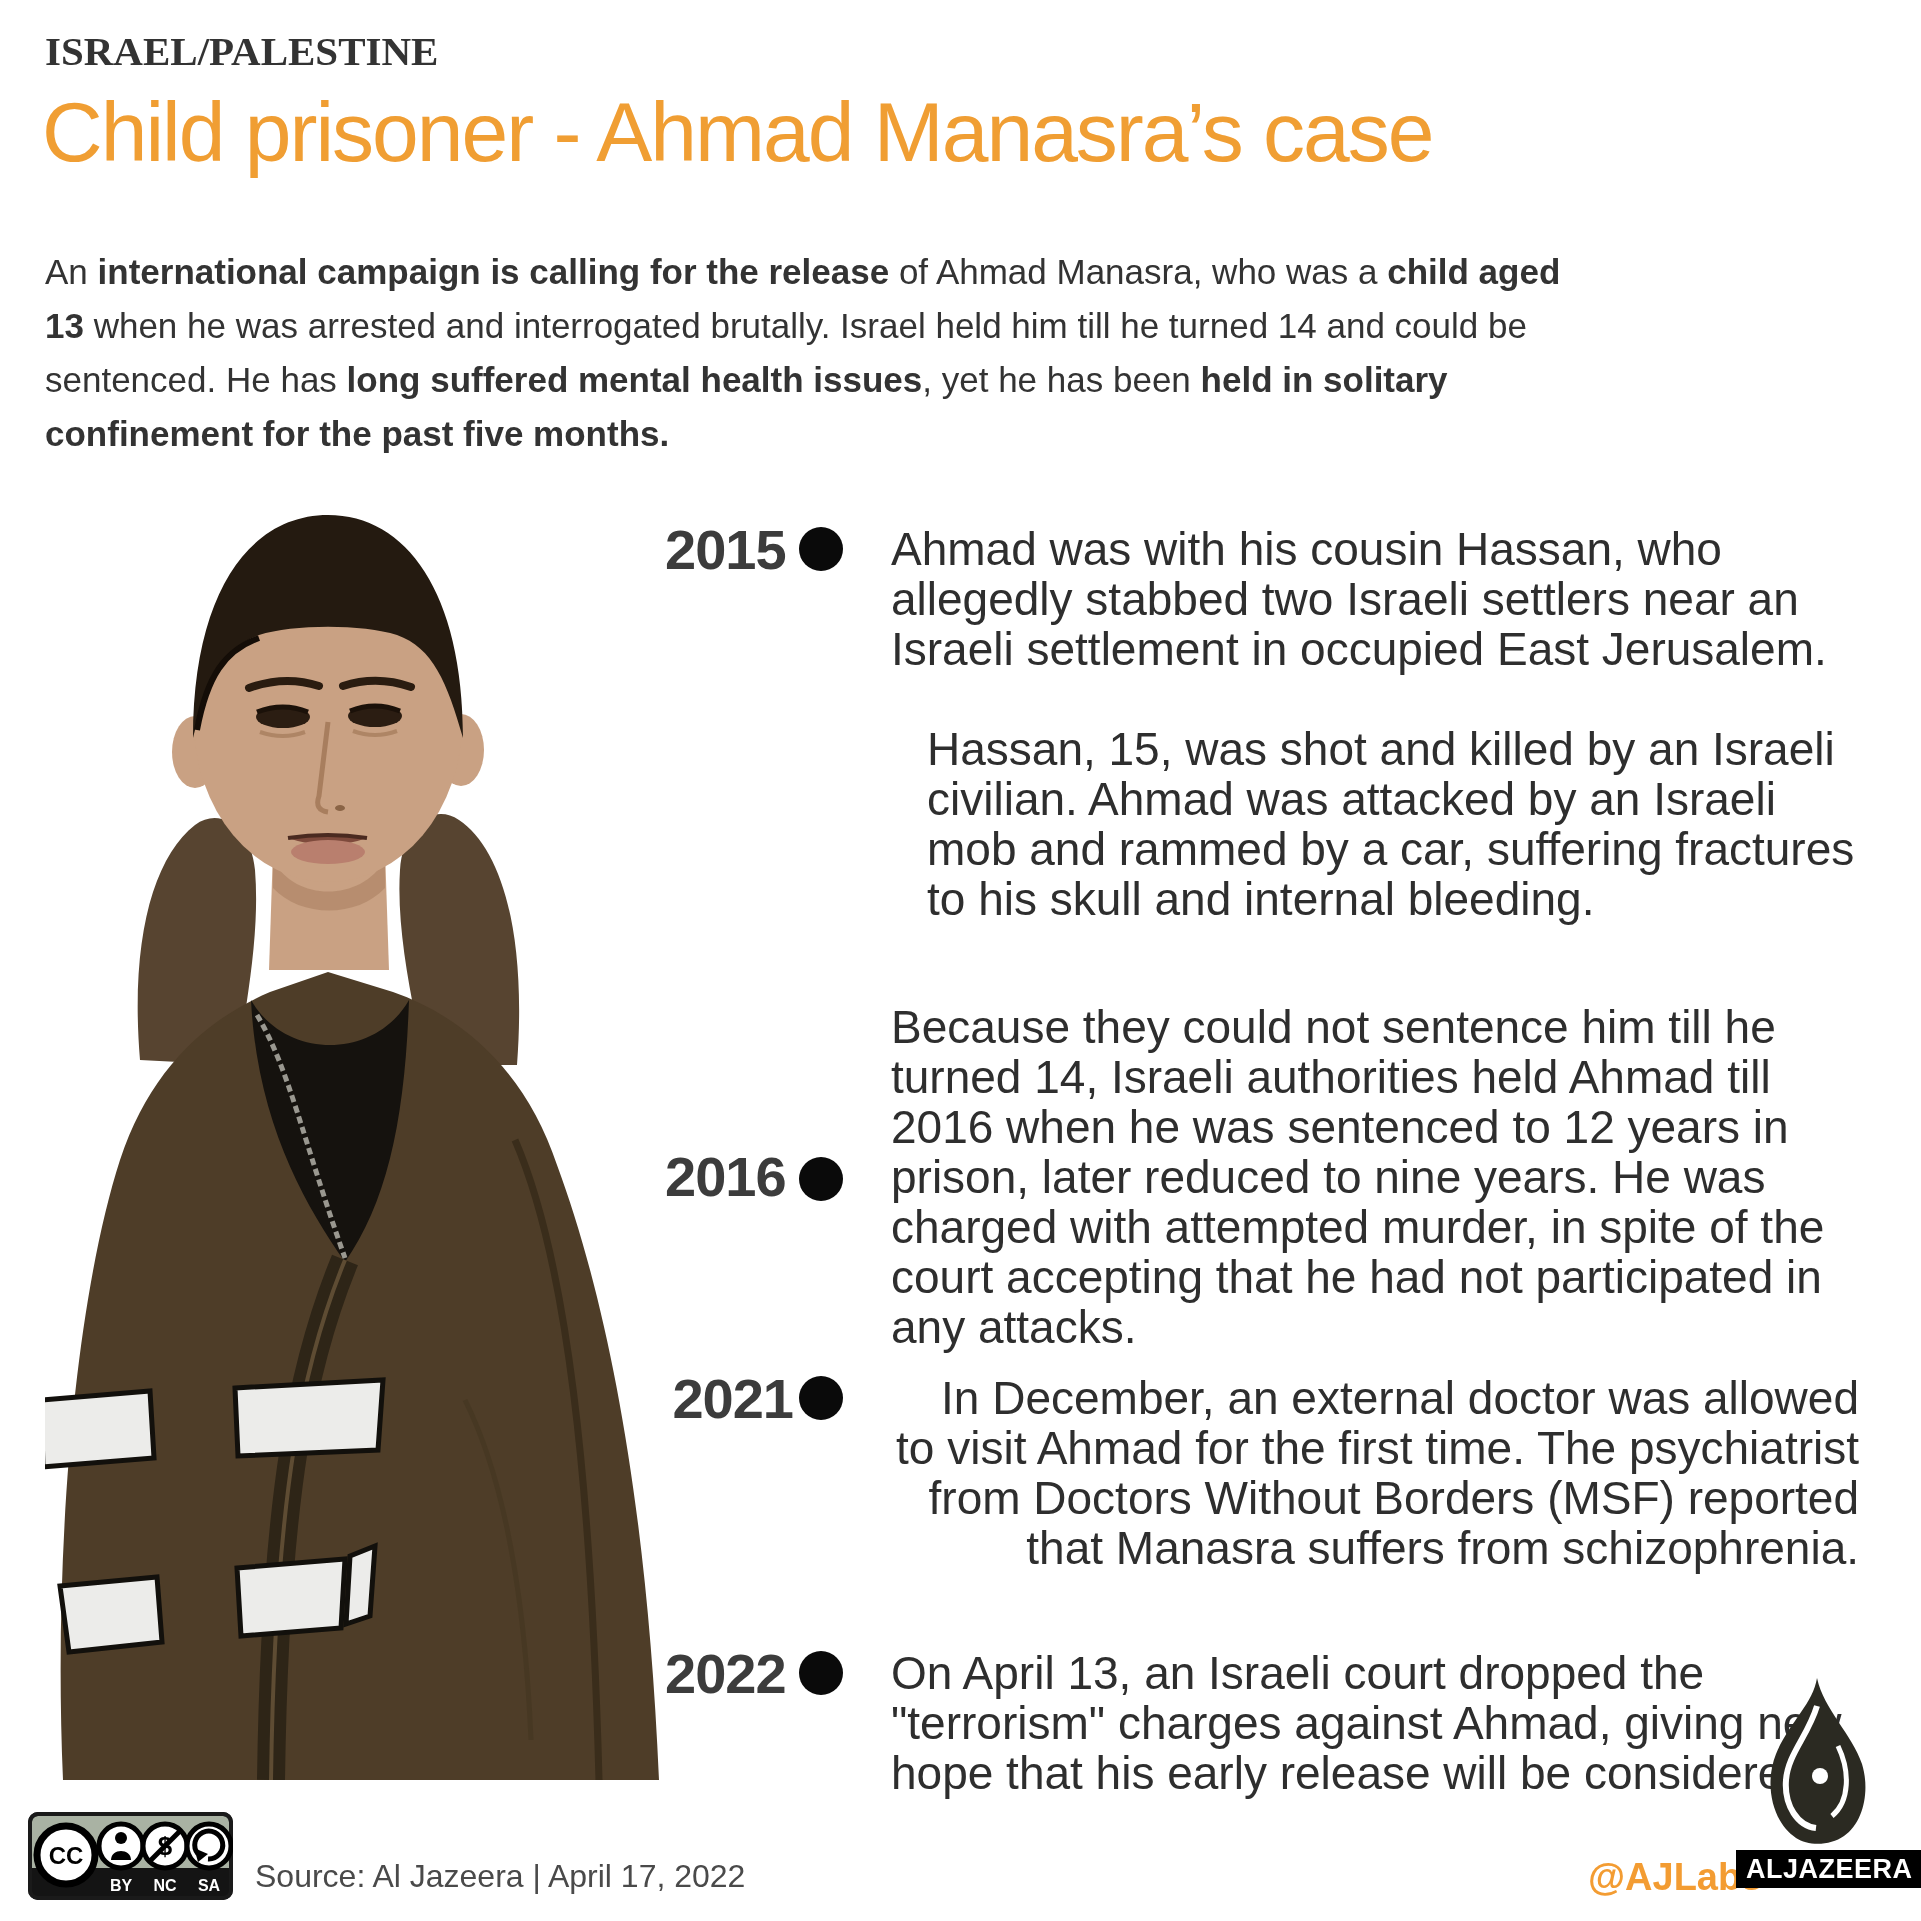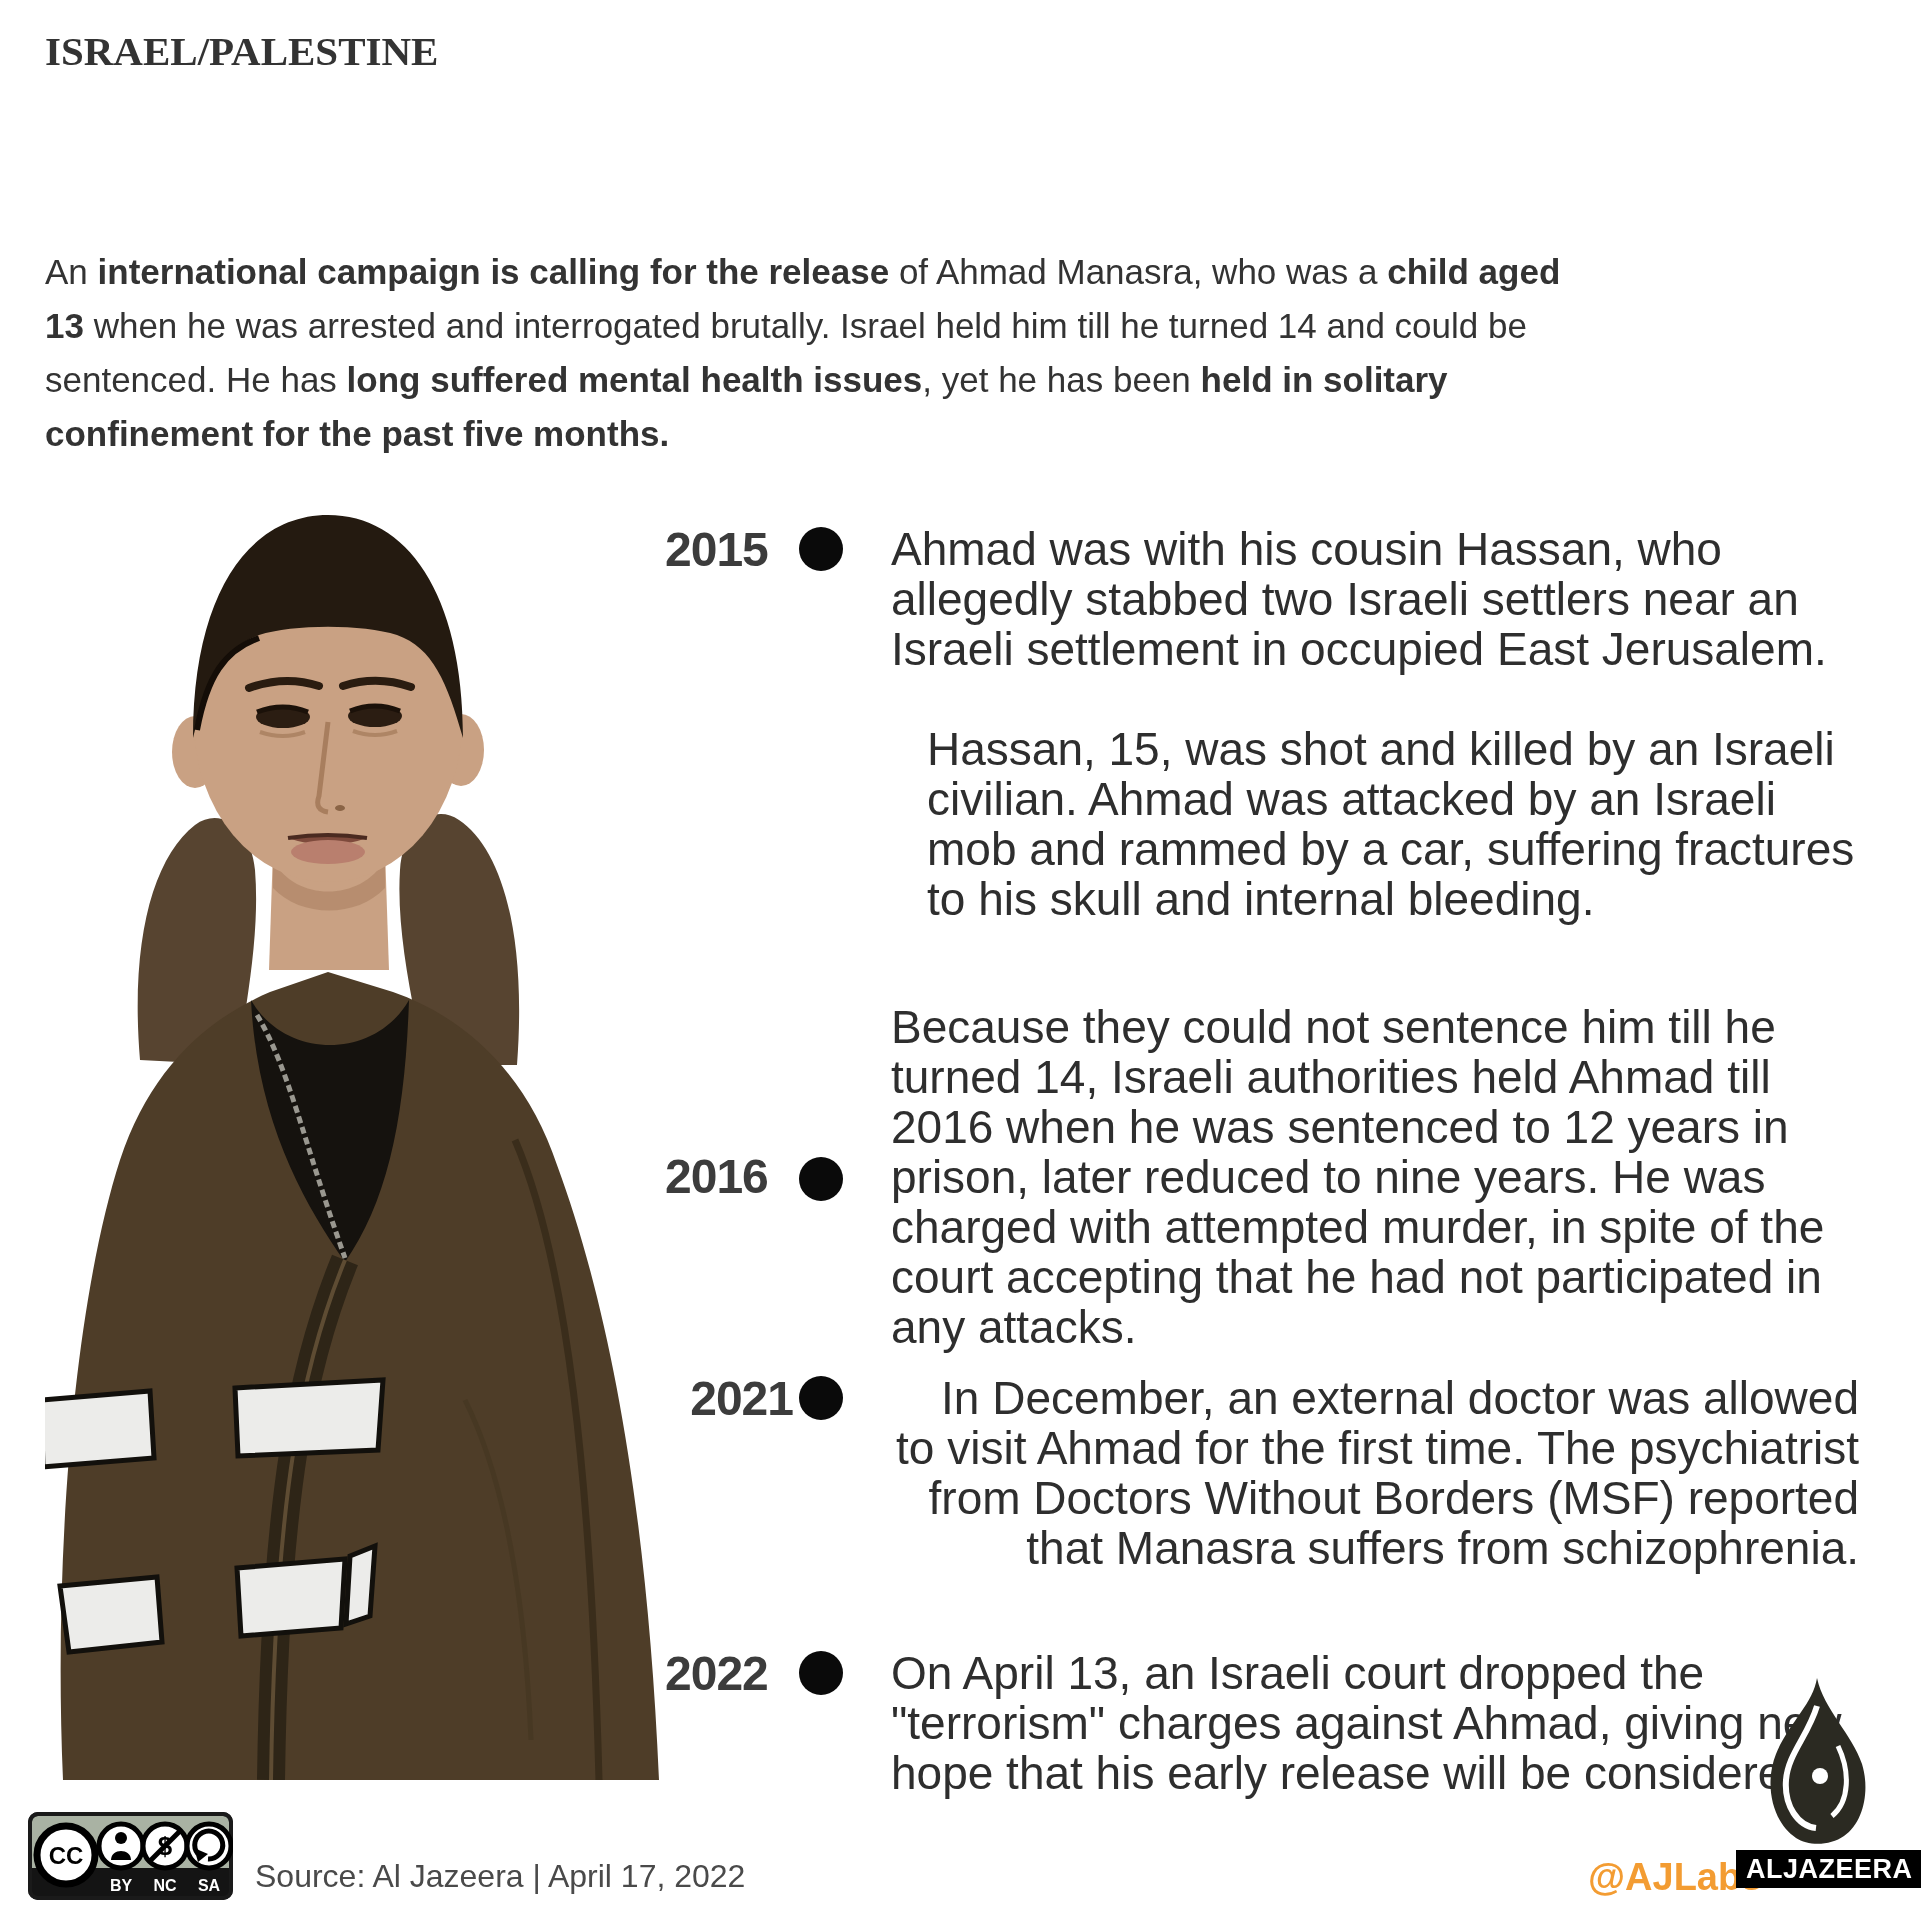--- a/index.html
+++ b/index.html
@@ -20,21 +20,21 @@
     font-size:35px;line-height:54px;color:#333333;
   }
   .intro b{font-weight:bold;}
   .portrait{position:absolute;left:45px;top:500px;}
   .entry{position:absolute;left:665px;display:flex;align-items:flex-start;}
   .entry-2015{top:524px;}
   .entry-2016{top:1002px;align-items:center;}
   .entry-2021{top:1373px;text-align:right;}
   .entry-2022{top:1648px;}
   .year{
-    font-size:48px;line-height:52px;font-weight:bold;color:#3C3C3C;
+    font-size:56px;line-height:52px;font-weight:bold;color:#3C3C3C;
     width:128px;letter-spacing:-1px;flex:none;
   }
   .dot{flex:none;width:44px;height:44px;border-radius:50%;background:#0A0A0A;margin:3px 0 0 6px;}
   .entry-text{margin-left:48px;width:968px;font-size:46px;line-height:50px;color:#2E2E2E;}
   .entry-text p{margin:0;}
   .entry-text p + p{margin-top:50px;margin-left:36px;}
   .cc-badge{position:absolute;left:28px;top:1812px;}
   .source{
     position:absolute;left:255px;top:1858px;
     font-size:32px;color:#4A4A4A;white-space:nowrap;
@@ -49,20 +49,21 @@
     display:flex;align-items:center;padding:0 10px;background:#000000;
     color:#ffffff;font-size:27px;font-weight:bold;letter-spacing:0.5px;
   }
 </style>
 </head>
 <body>
 
 <div class="canvas">
 
   <div class="kicker">ISRAEL/PALESTINE</div>
+  <h1 class="title">Child prisoner - Ahmad Manasra’s case</h1>
   <p class="intro"><span>An </span><b>international campaign is calling for the release</b><span> of Ahmad Manasra, who was a </span><b>child aged 13</b><span> when he was arrested and interrogated brutally. Israel held him till he turned 14 and could be sentenced. He has </span><b>long suffered mental health issues</b><span>, yet he has been </span><b>held in solitary confinement for the past five months.</b></p>
 
   <svg class="portrait" width="625" height="1280" viewBox="0 0 625 1280">
 
     <path d="M95,560 C85,440 108,358 150,325 C176,306 206,328 210,370 C215,432 202,500 192,565 Z" fill="#574430"></path>
     <path d="M472,565 C482,432 456,348 414,320 C388,302 358,326 355,370 C351,432 368,505 380,565 Z" fill="#574430"></path>
 
     <path d="M18,1280 C8,1050 30,800 75,660 C105,570 160,520 225,492 L283,472 L348,492 C422,518 482,575 512,665 C562,800 602,1000 614,1280 Z" fill="#4E3D28"></path>
 
     <path d="M470,640 C522,760 546,980 554,1280" stroke="#3A2D1B" stroke-width="7" fill="none"></path>

